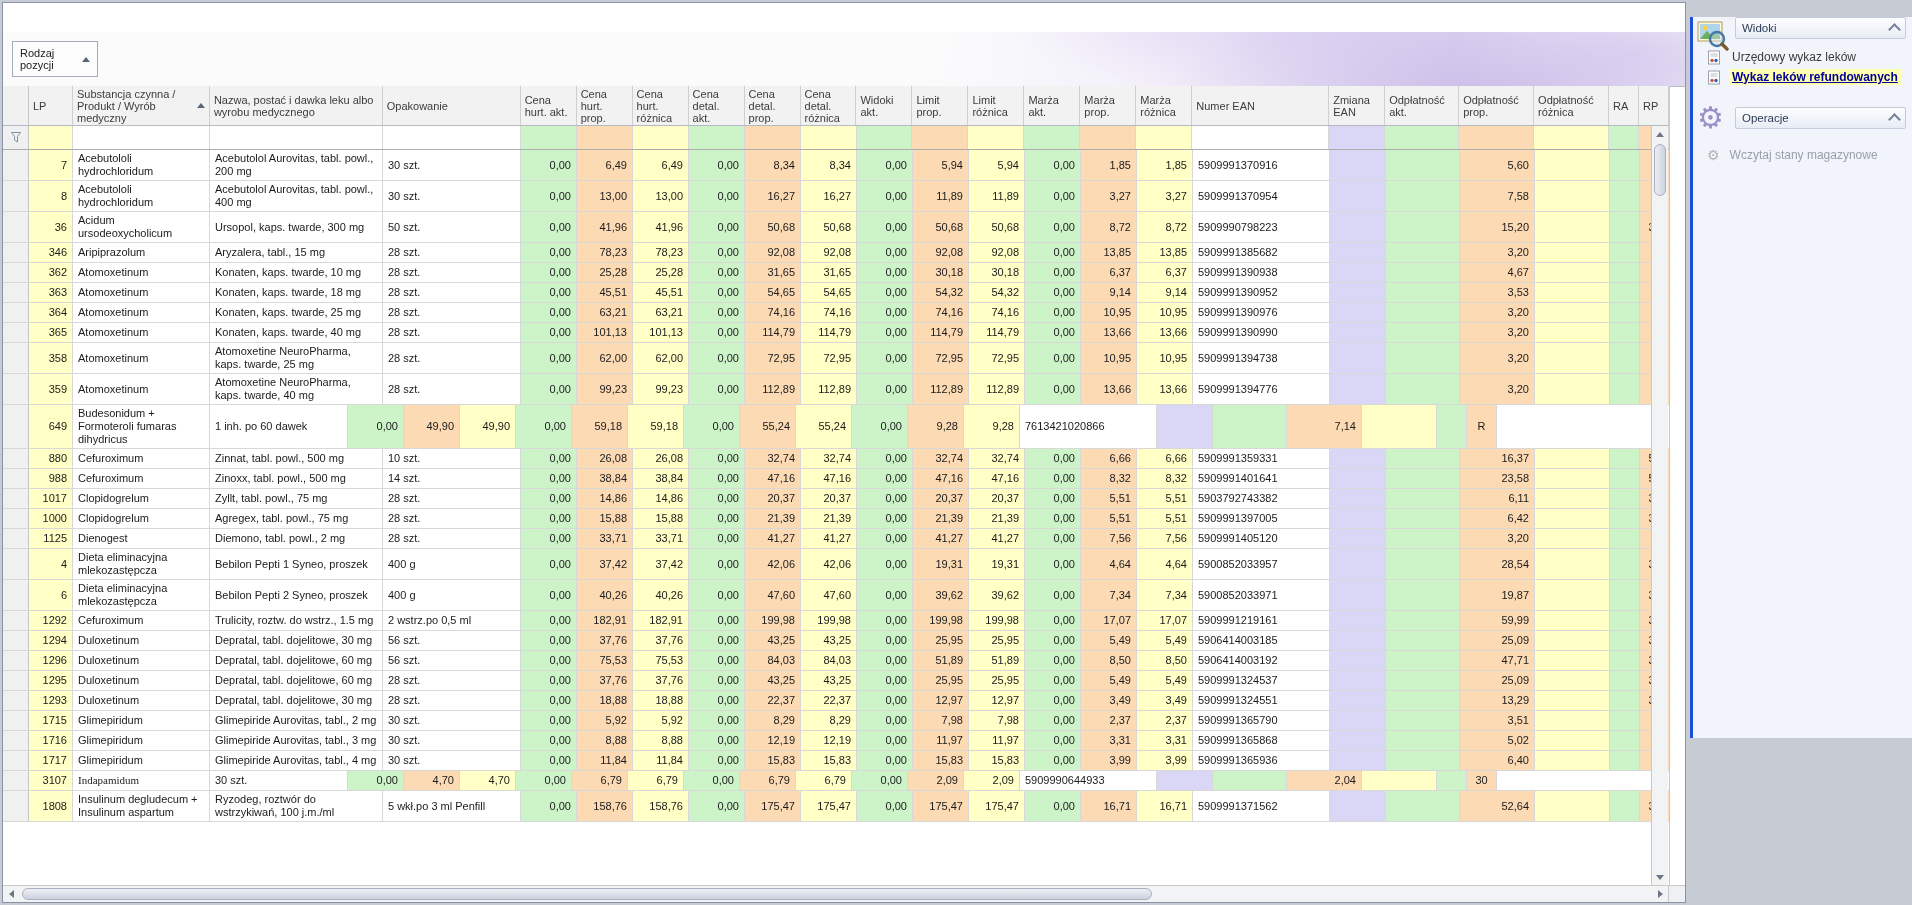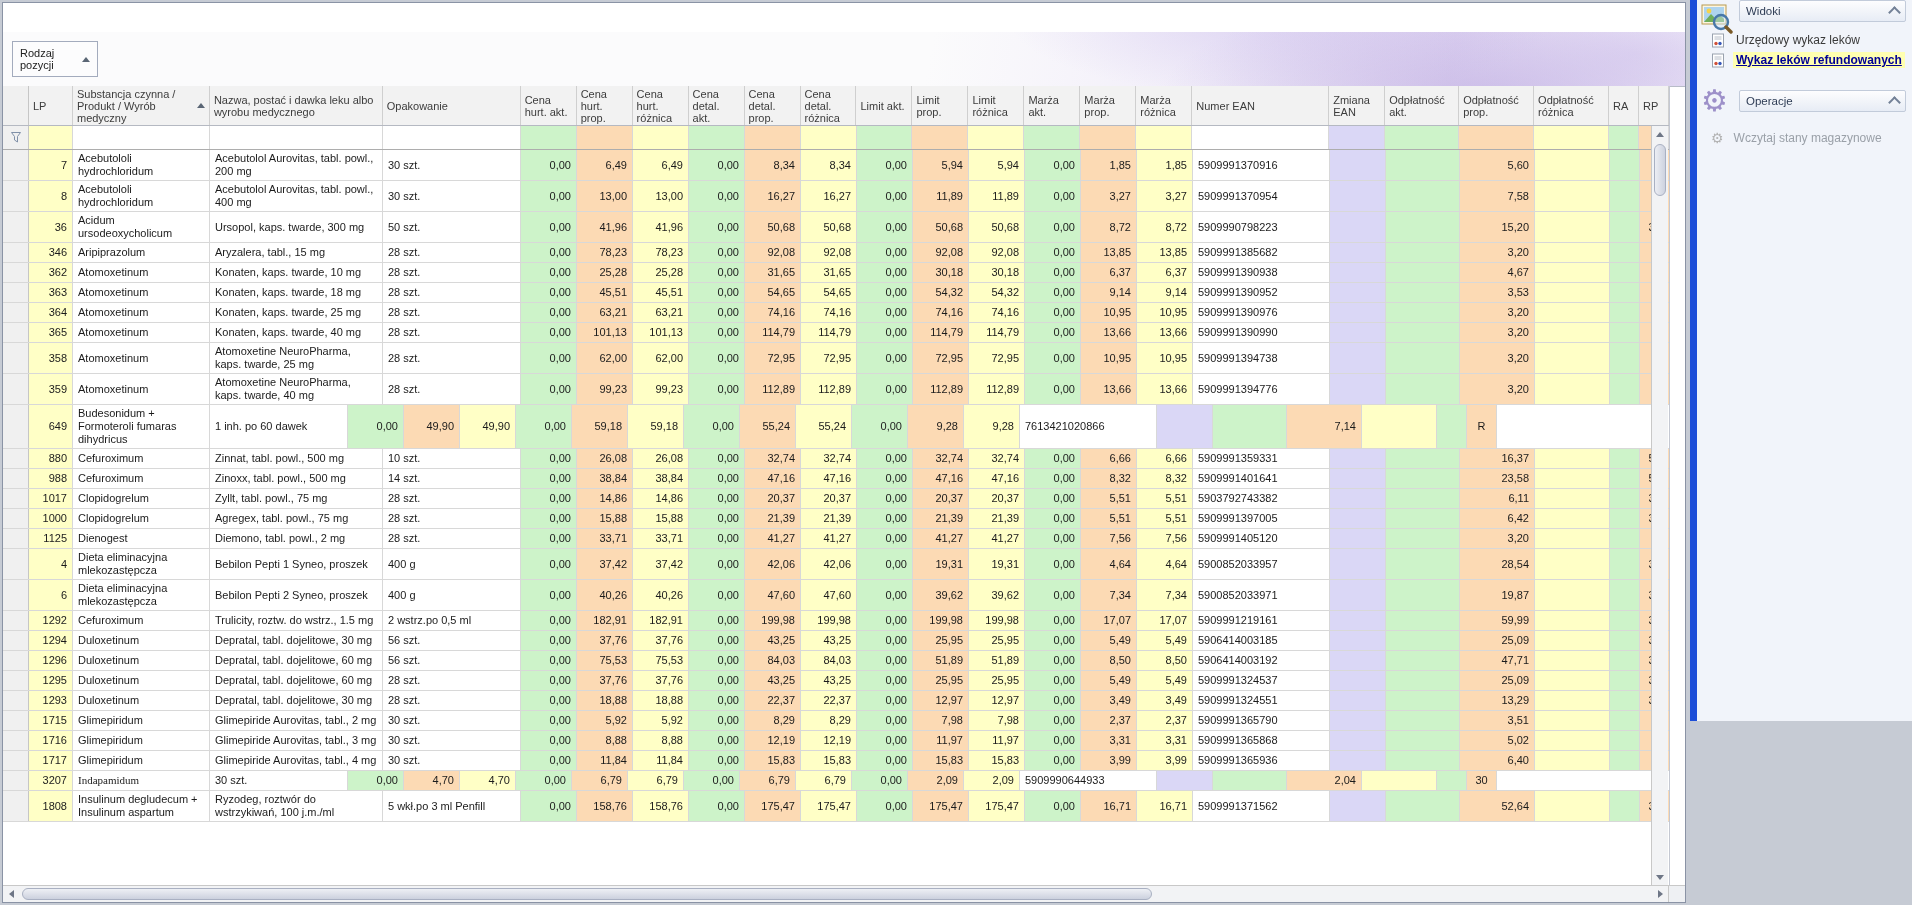--- a/index.html
+++ b/index.html
@@ -55,21 +55,21 @@
   .hs-left{left:0;}
   .hs-right{right:0;}
   .hs-thumb{position:absolute;left:19px;top:2px;width:1130px;height:12px;background:linear-gradient(180deg,#eef0f5,#ccd1de);border:1px solid #a9b0c2;border-radius:7px;box-sizing:border-box;}
   .sb-arrow-u{width:0;height:0;border-left:4px solid transparent;border-right:4px solid transparent;border-bottom:5px solid #6e7686;}
   .sb-arrow-d{width:0;height:0;border-left:4px solid transparent;border-right:4px solid transparent;border-top:5px solid #6e7686;}
   .sb-arrow-l{width:0;height:0;border-top:4px solid transparent;border-bottom:4px solid transparent;border-right:5px solid #6e7686;}
   .sb-arrow-r{width:0;height:0;border-top:4px solid transparent;border-bottom:4px solid transparent;border-left:5px solid #6e7686;}
   .corner2{position:absolute;right:0;bottom:0;width:17px;height:17px;background:#eef0f3;border-top:1px solid #c8c8c8;border-left:1px solid #c8c8c8;box-sizing:border-box;}
 
   
-  .sidebar{position:absolute;left:1690px;top:0;width:222px;height:721px;background:#f1f4fa;border-left:7px solid #1d4ed8;box-sizing:border-box;}
+  .sidebar{position:absolute;left:1690px;top:17px;width:222px;height:721px;background:#f1f4fa;border-left:3px solid #1d4ed8;box-sizing:border-box;}
   .sb-header{height:22px;display:flex;align-items:center;padding:0 6px;box-sizing:border-box;margin:0 6px 0 42px;
     background:linear-gradient(180deg,#fdfdfe,#e7ecf5);border:1px solid #c2cbda;border-radius:2px;font-size:11.5px;color:#2e3c55;}
   .sb-header .hl{flex:1;}
   .chev{width:7px;height:7px;border-left:2px solid #738197;border-top:2px solid #738197;transform:rotate(45deg);margin-top:3px;}
   .sb-item{display:flex;align-items:center;gap:7px;margin:4px 0 0 14px;font-size:12px;color:#3a3a3a;cursor:default;}
   .sb-item .txt{padding:1px 3px;}
   .sb-item.selected .txt{background:#ffffb0;color:#000096;font-weight:bold;text-decoration:underline;}
   .views-icon{position:absolute;left:3px;top:2px;}
   .ops-gear{position:absolute;left:4px;top:-6px;font-family:"DejaVu Sans",sans-serif;font-size:30px;color:#9d90c9;line-height:34px;}
   .mini-gear{font-family:"DejaVu Sans",sans-serif;font-size:14px;color:#b3b3b3;line-height:14px;}
@@ -122,21 +122,21 @@
             <div class="hcell" style="width: 56px;">
               <span class="lbl">Cena detal. akt.</span>
             </div>
             <div class="hcell" style="width: 56px;">
               <span class="lbl">Cena detal. prop.</span>
             </div>
             <div class="hcell" style="width: 56px;">
               <span class="lbl">Cena detal. różnica</span>
             </div>
             <div class="hcell" style="width: 56px;">
-              <span class="lbl">Limit akt.</span>
+              <span class="lbl">Widoki akt.</span>
             </div>
             <div class="hcell" style="width: 56px;">
               <span class="lbl">Limit prop.</span>
             </div>
             <div class="hcell" style="width: 56px;">
               <span class="lbl">Limit różnica</span>
             </div>
             <div class="hcell" style="width: 56px;">
               <span class="lbl">Marża akt.</span>
             </div>
@@ -869,21 +869,21 @@
               <div class="cell c-white a-l" style="width: 137px; flex: 0 0 137px;">5909991365936</div>
               <div class="cell c-lavender a-c" style="width: 56px; flex: 0 0 56px;"></div>
               <div class="cell c-green a-r" style="width: 74px; flex: 0 0 74px;"></div>
               <div class="cell c-peach a-r" style="width: 75px; flex: 0 0 75px;">6,40</div>
               <div class="cell c-yellow a-r" style="width: 75px; flex: 0 0 75px;"></div>
               <div class="cell c-green a-c" style="width: 30px; flex: 0 0 30px;"></div>
               <div class="cell c-peach a-c" style="width: 30px; flex: 0 0 30px;">R</div>
             </div>
             <div class="row">
               <div class="ind"></div>
-              <div class="cell c-yellow a-r" style="width: 44px; flex: 0 0 44px;">3207</div>
+              <div class="cell c-yellow a-r" style="width: 44px; flex: 0 0 44px;">3107</div>
               <div class="cell c-white a-l" style="width: 137px; flex: 0 0 137px; font-family: Liberation Serif, serif;">Indapamidum</div>
               <div class="cell c-white a-l" style="width: 138px; flex: 0 0 138px;">30 szt.</div>
               <div class="cell c-green a-r" style="width: 56px; flex: 0 0 56px;">0,00</div>
               <div class="cell c-peach a-r" style="width: 56px; flex: 0 0 56px;">4,70</div>
               <div class="cell c-yellow a-r" style="width: 56px; flex: 0 0 56px;">4,70</div>
               <div class="cell c-green a-r" style="width: 56px; flex: 0 0 56px;">0,00</div>
               <div class="cell c-peach a-r" style="width: 56px; flex: 0 0 56px;">6,79</div>
               <div class="cell c-yellow a-r" style="width: 56px; flex: 0 0 56px;">6,79</div>
               <div class="cell c-green a-r" style="width: 56px; flex: 0 0 56px;">0,00</div>
               <div class="cell c-peach a-r" style="width: 56px; flex: 0 0 56px;">6,79</div>

